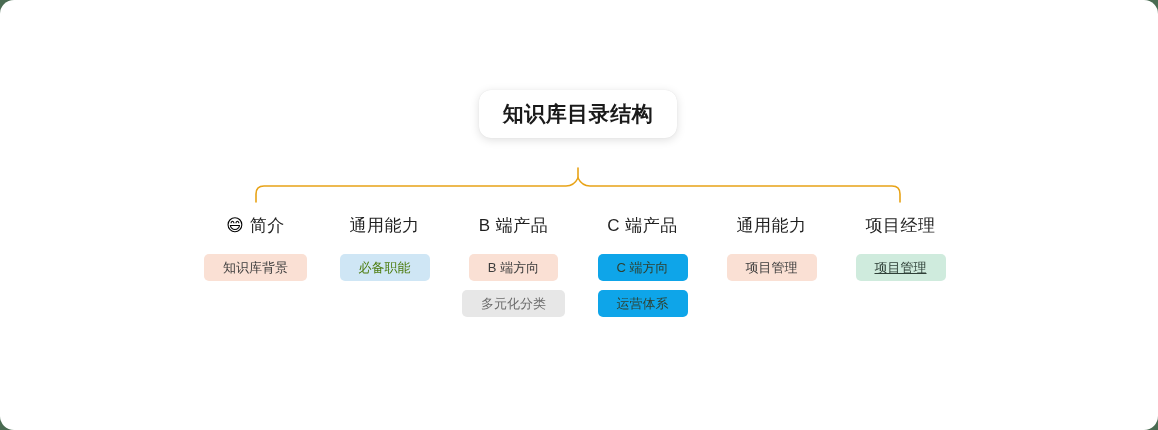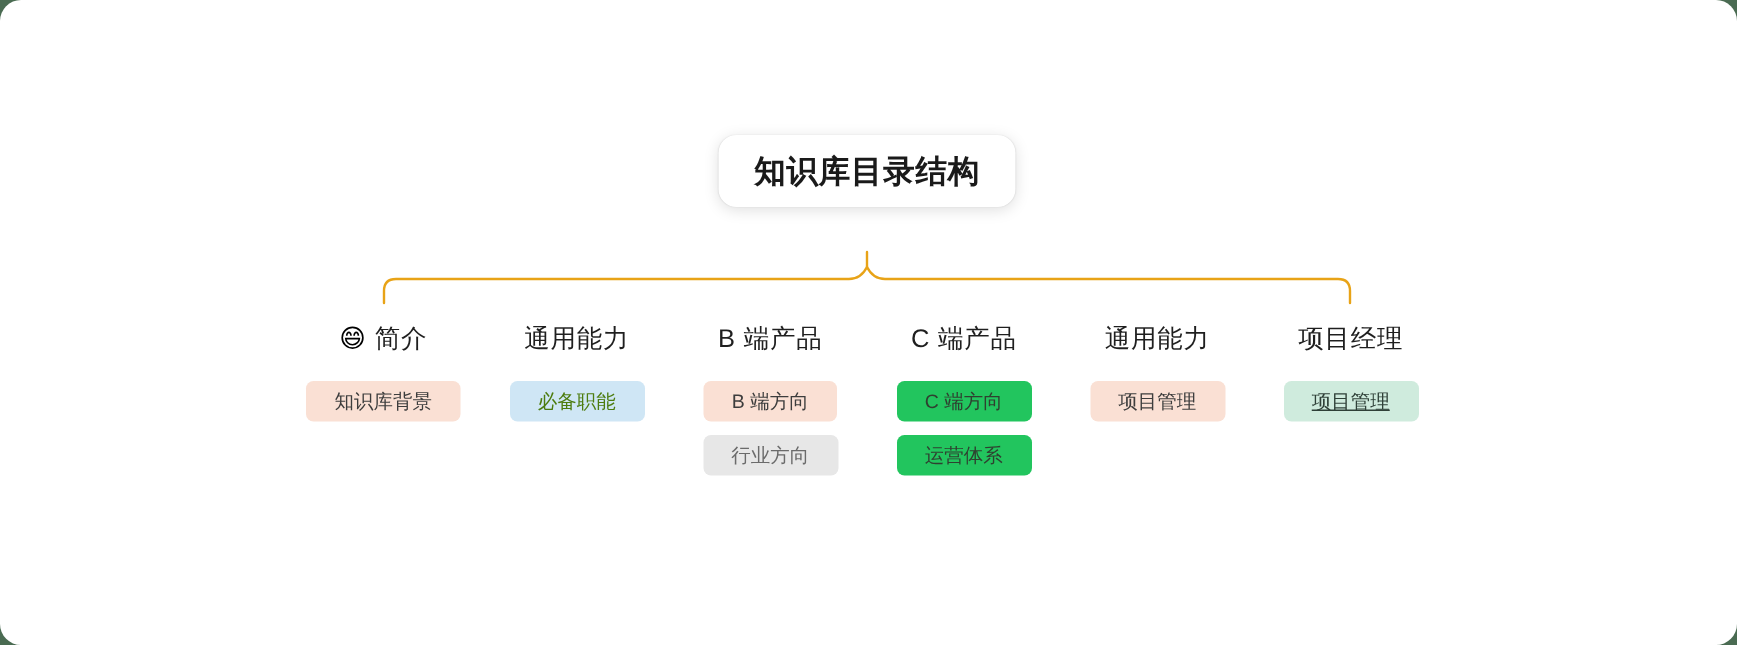--- a/index.html
+++ b/index.html
@@ -99,21 +99,21 @@
     font-size: 13px;
     line-height: 1;
     padding: 7px 19px;
     border-radius: 5px;
     white-space: nowrap;
     color: #3a3a3a;
   }
   .tag.peach   { background: #fae0d4; color: #3d3d3d; }
   .tag.blue    { background: #cfe6f5; color: #4d7c0f; }
   .tag.gray    { background: #e7e7e7; color: #6b6b6b; }
-  .tag.green   { background: #22c55e; color: #2f4030; }
+  .tag.green   { background: #0ea5e9; color: #2f4030; }
   .tag.mint    { background: #cfebdd; color: #2f4038; text-decoration: underline; }
 </style>
 </head>
 <body>
 
 <div class="canvas">
 
   <div class="root-node">
     <span class="root-title">知识库目录结构</span>
   </div>
@@ -153,21 +153,21 @@
         <span class="tag blue">必备职能</span>
       </div>
     </div>
 
     <div class="column">
       <div class="col-head">
         <span class="col-title">B 端产品</span>
       </div>
       <div class="tags">
         <span class="tag peach">B 端方向</span>
-        <span class="tag gray">行业方向</span>
+        <span class="tag gray">多元化分类</span>
       </div>
     </div>
 
     <div class="column">
       <div class="col-head">
         <span class="col-title">C 端产品</span>
       </div>
       <div class="tags">
         <span class="tag green">C 端方向</span>
         <span class="tag green">运营体系</span>

